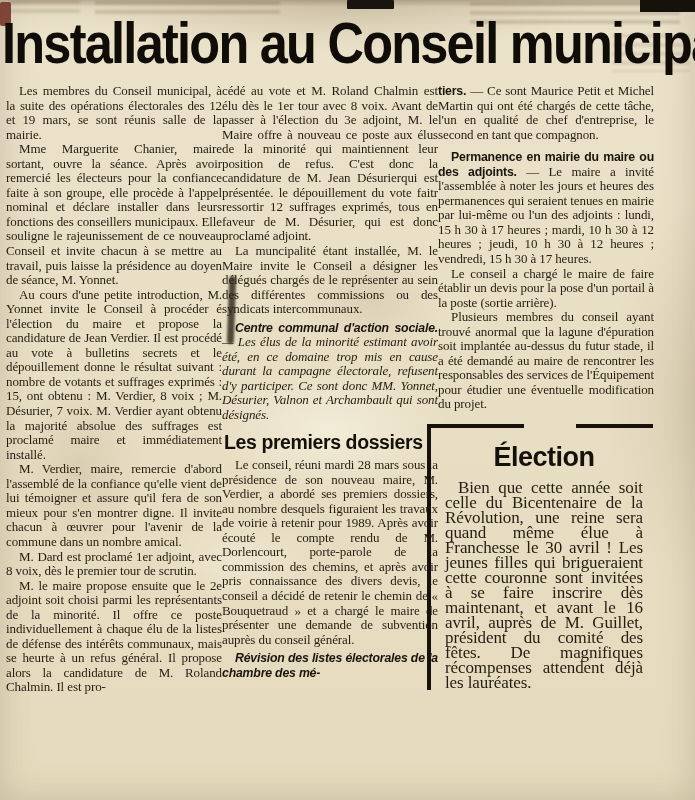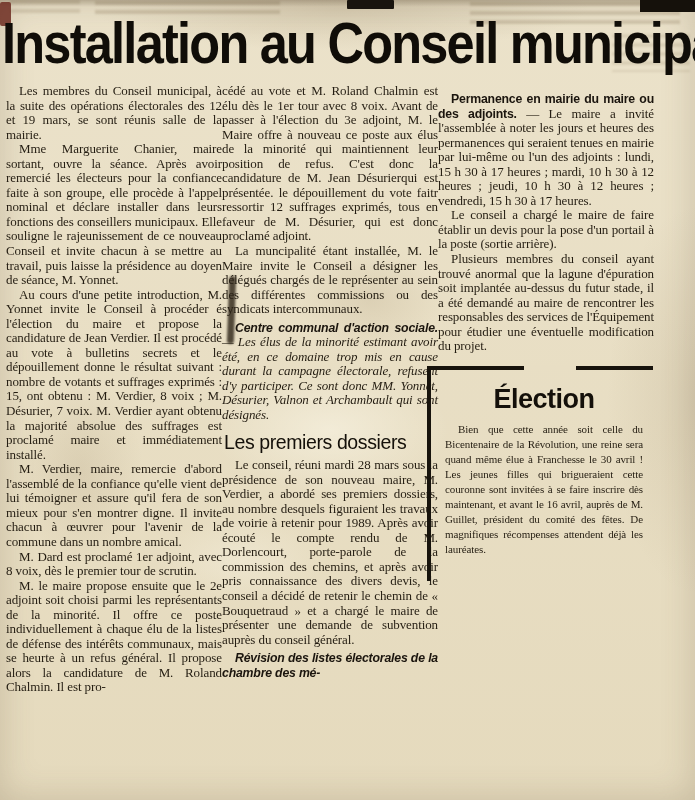--- a/index.html
+++ b/index.html
@@ -45,21 +45,21 @@
   .gap-s{margin-top:4px !important;font-style:italic;}
   .gap-m{margin-top:8px !important;}
   .lead{
     font-family:"Liberation Sans", sans-serif;
     font-weight:bold;font-size:12.3px;
     color:#1b150e;letter-spacing:-0.2px;
   }
   .subhead{
     margin:9px 0 6px 2px;
     font-family:"Liberation Sans", sans-serif;
-    font-weight:normal;font-size:19.5px;line-height:1.05;
+    font-weight:bold;font-size:19.5px;line-height:1.05;
     letter-spacing:-0.4px;color:#14100a;text-align:left;
   }
   .election-box{
     position:relative;
     margin:12px 0 0 -11px;
     width:226px;box-sizing:border-box;
     border-left:4px solid #17130c;
     border-top:4px solid #17130c;
     padding:12px 10px 0 14px;
     min-height:215px;
@@ -67,21 +67,21 @@
   .election-box .notch{
     position:absolute;top:-4px;left:93px;width:52px;height:4px;
     background:#e8dec4;
   }
   .election-title{
     font-family:"Liberation Sans", sans-serif;
     font-weight:bold;font-size:27px;line-height:1.12;
     text-align:center;color:#14100a;
     margin:2px 0 8px 0;letter-spacing:-0.5px;
   }
-  .election-body{margin:0;text-indent:13px;font-size:11px;line-height:15px;}
+  .election-body{margin:0;text-indent:13px;font-size:17px;line-height:15px;}
   
   .artifact{position:absolute;}
   .mark-topleft{left:0;top:2px;width:11px;height:24px;background:#6e2d22;border-radius:2px;filter:blur(.6px);opacity:.85;}
   .bar-top-mid{left:347px;top:0;width:47px;height:9px;background:#19140e;border-radius:1px;}
   .bar-top-right{left:640px;top:0;width:55px;height:12px;background:#15110b;}
   .ink-streak{left:228px;top:276px;width:7px;height:68px;background:#2c2316;border-radius:5px;filter:blur(1.1px);transform:rotate(2deg);opacity:.8;}
   .bleed{
     opacity:.40;filter:blur(1.2px);
     background-image:repeating-linear-gradient(
       180deg,
@@ -123,20 +123,21 @@
     <div class="col">
       <p>cédé au vote et M. Roland Chalmin est élu dès le 1er tour avec 8 voix. Avant de passer à l'élection du 3e adjoint, M. le Maire offre à nouveau ce poste aux élus de la minorité qui maintiennent leur position de refus. C'est donc la candidature de M. Jean Désurierqui est présentée. le dépouillement du vote faitr ressortir 12 suffrages exprimés, tous en faveur de M. Désurier, qui est donc proclamé adjoint.</p>
       <p class="indent">La muncipalité étant installée, M. le Maire invite le Conseil a désigner les délégués chargés de le représenter au sein des différentes commissions ou des syndicats intercommunaux.</p>
       <p class="indent gap-s"><span class="lead">Centre communal d'action sociale.</span> <span>— Les élus de la minorité estimant avoir été, en ce domaine trop mis en cause durant la campagne électorale, refusent d'y participer. Ce sont donc MM. Yonnet, Désurier, Valnon et Archambault qui sont désignés.</span></p>
       <h2 class="subhead">Les premiers dossiers</h2>
       <p class="indent">Le conseil, réuni mardi 28 mars sous la présidence de son nouveau maire, M. Verdier, a abordé ses premiers dossiers, au nombre desquels figuraient les travaux de voirie à retenir pour 1989. Après avoir écouté le compte rendu de M. Dorlencourt, porte-parole de la commission des chemins, et après avoir pris connaissance des divers devis, le conseil a décidé de retenir le chemin de « Bouquetraud » et a chargé le maire de présenter une demande de subvention auprès du conseil général.</p>
       <p class="indent gap-s"><span class="lead">Révision des listes électorales de la chambre des mé-</span></p>
     </div>
 
     <div class="col">
+      <p><span class="lead">tiers.</span> <span>— Ce sont Maurice Petit et Michel Martin qui ont été chargés de cette tâche, l'un en qualité de chef d'entreprise, le second en tant que compagnon.</span></p>
       <p class="indent gap-m"><span class="lead">Permanence en mairie du maire ou des adjoints.</span> <span>— Le maire a invité l'assemblée à noter les jours et heures des permanences qui seraient tenues en mairie par lui-même ou l'un des adjoints : lundi, 15 h 30 à 17 heures ; mardi, 10 h 30 à 12 heures ; jeudi, 10 h 30 à 12 heures ; vendredi, 15 h 30 à 17 heures.</span></p>
       <p class="indent">Le conseil a chargé le maire de faire établir un devis pour la pose d'un portail à la poste (sortie arrière).</p>
       <p class="indent">Plusieurs membres du conseil ayant trouvé anormal que la lagune d'épuration soit implantée au-dessus du futur stade, il a été demandé au maire de rencontrer les responsables des services de l'Équipement pour étudier une éventuelle modification du projet.</p>
 
       <div class="election-box">
         <div class="notch"></div>
         <div class="election-title">
           <span>Élection</span><br>
         </div>
         <p class="election-body">Bien que cette année soit celle du Bicentenaire de la Révolution, une reine sera quand même élue à Franchesse le 30 avril ! Les jeunes filles qui brigueraient cette couronne sont invitées à se faire inscrire dès maintenant, et avant le 16 avril, auprès de M. Guillet, président du comité des fêtes. De magnifiques récompenses attendent déjà les lauréates.</p>

